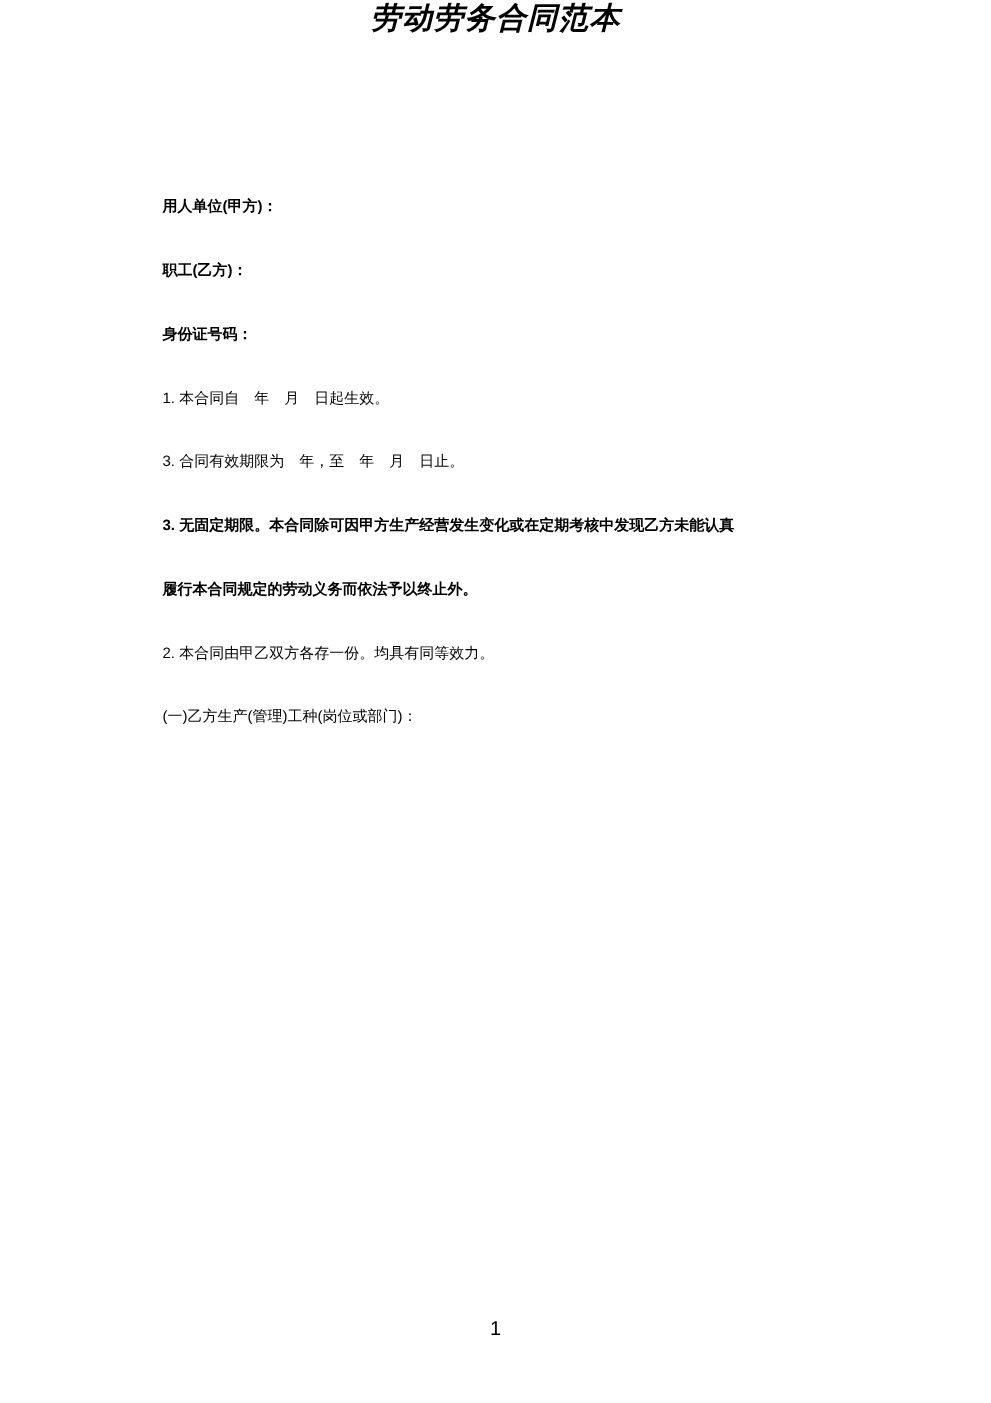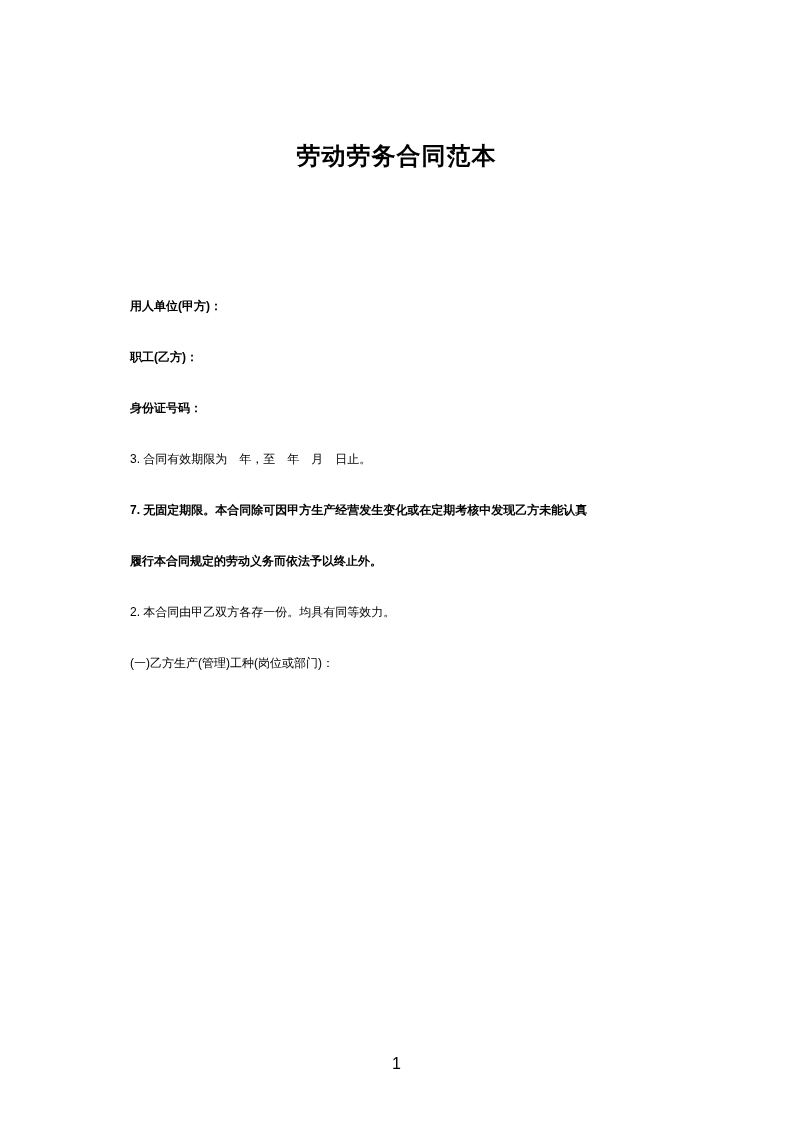--- a/index.html
+++ b/index.html
@@ -15,26 +15,26 @@
     margin: 0 auto;
     background: #ffffff;
     box-sizing: border-box;
     padding: 0 87px;
     overflow: hidden;
     font-family: "Liberation Sans", "DejaVu Sans", sans-serif;
     color: #000000;
   }
   .doc-title {
     margin: 0;
-    padding-top: 141px;
     font-size: 24px;
     line-height: 30px;
     font-weight: bold;
     text-align: center;
     letter-spacing: 1px;
+    font-style: italic;
   }
   .para {
     margin: 20px 0 0 0;
     font-size: 12px;
     line-height: 31px;
     text-indent: 43px;
     font-weight: normal;
     word-break: break-all;
   }
   .para.bold {
@@ -65,24 +65,25 @@
   <h1 class="doc-title">劳动劳务合同范本</h1>
 
   <p class="para bold first-label">用人单位(甲方)：</p>
 
   <p class="para bold">职工(乙方)：</p>
 
   <p class="para bold">身份证号码：</p>
 
 
 
+  <p class="para">1. 本合同自　年　月　日起生效。</p>
 
   <p class="para">3. 合同有效期限为　年，至　年　月　日止。</p>
 
-  <p class="para bold">7. 无固定期限。本合同除可因甲方生产经营发生变化或在定期考核中发现乙方未能认真</p>
+  <p class="para bold">3. 无固定期限。本合同除可因甲方生产经营发生变化或在定期考核中发现乙方未能认真</p>
 
   <p class="para bold">履行本合同规定的劳动义务而依法予以终止外。</p>
 
   <p class="para">2. 本合同由甲乙双方各存一份。均具有同等效力。</p>
 
 
   <p class="para">(一)乙方生产(管理)工种(岗位或部门)：</p>
 
   <div class="page-number">1</div>
 

